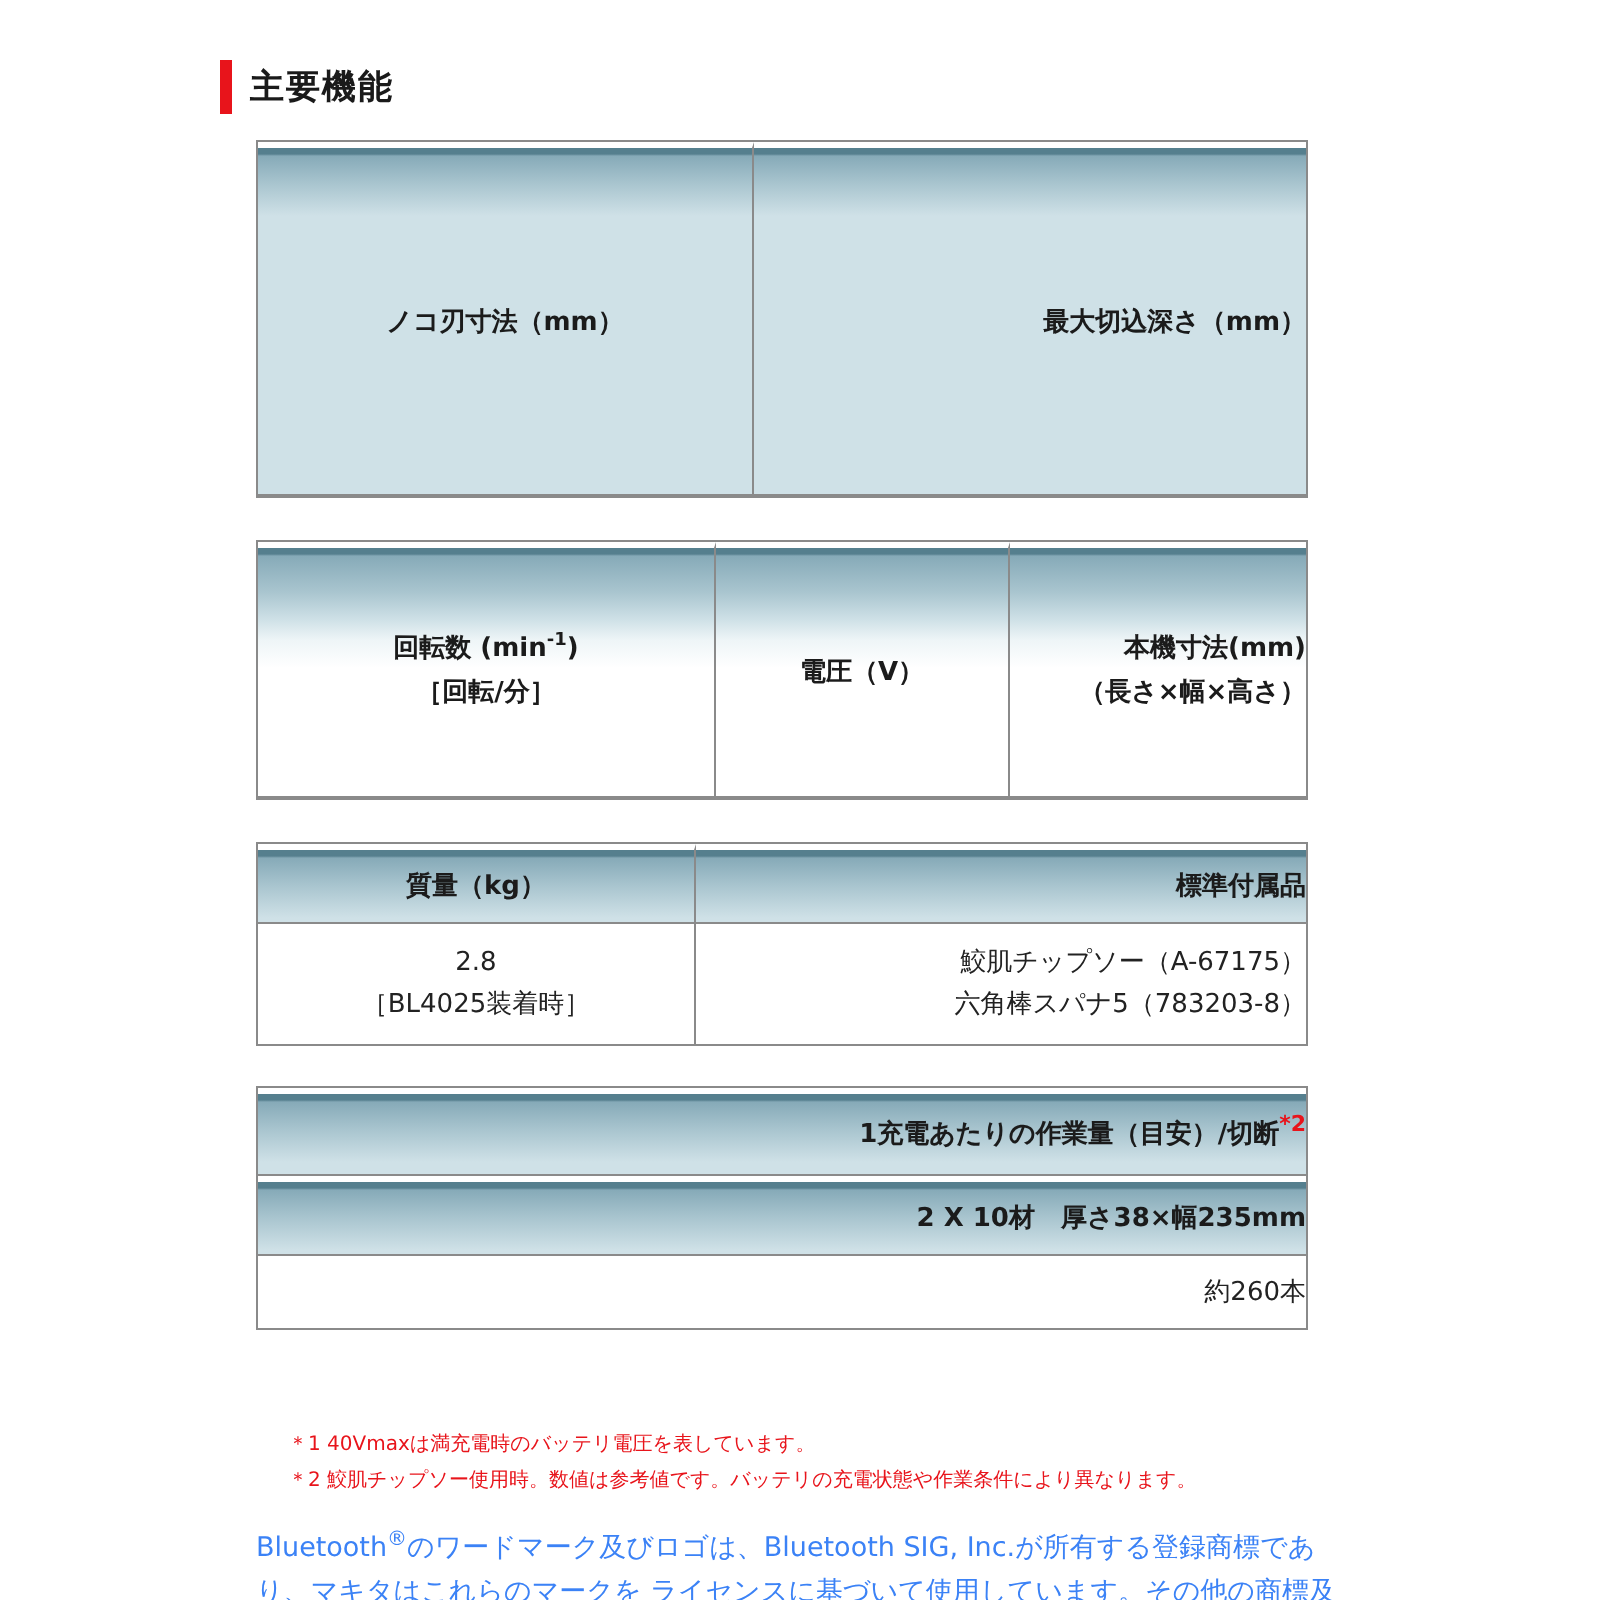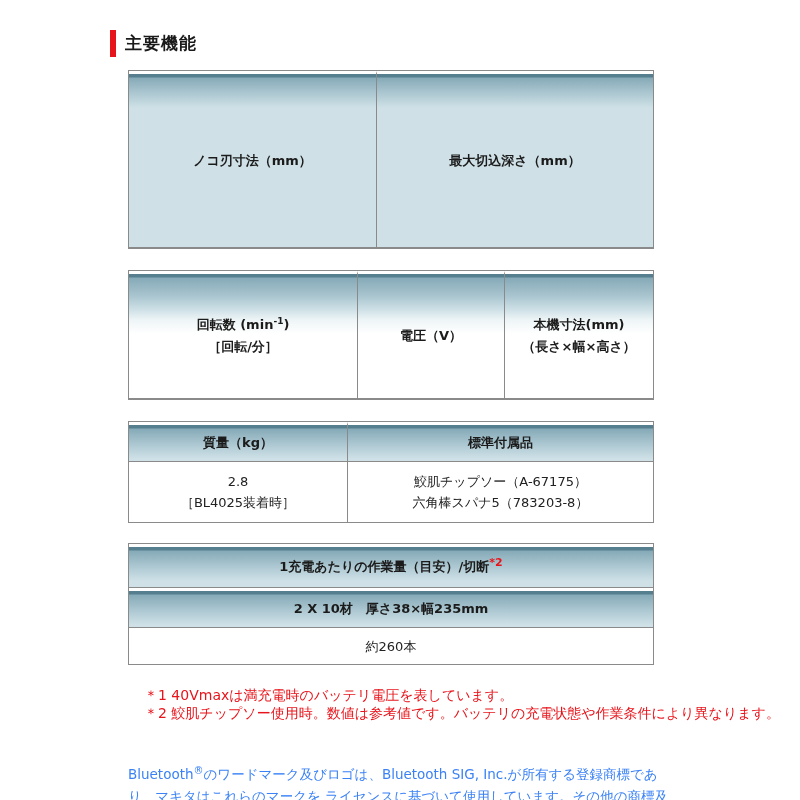--- a/index.html
+++ b/index.html
@@ -2,29 +2,29 @@
 <html><head>
 <meta charset="utf-8">
 <style>
   html,body{margin:0;padding:0;background:#fff;}
   body{width:800px;height:800px;position:relative;overflow:hidden;font-family:"DejaVu Sans","Liberation Sans",sans-serif;color:#222;}
   .title{position:absolute;left:110px;top:30px;height:27px;display:flex;align-items:center;}
   .title .bar{width:6px;height:27px;background:#e8141b;margin-right:9px;}
   .title .txt{font-size:17px;font-weight:bold;color:#1a1a1a;letter-spacing:1px;}
   table.spec{position:absolute;left:128px;width:526px;border-collapse:separate;border-spacing:0;border:1px solid #8a8a8a;table-layout:fixed;}
   table.spec td,table.spec th{border-right:1px solid #8a8a8a;border-bottom:1px solid #8a8a8a;text-align:center;vertical-align:middle;font-size:13px;padding:0;}
-  table.spec tr td:last-child,table.spec tr th:last-child{border-right:none;}
+  table.spec tr td:last-child,table.spec tr th:last-child{border-right:none;text-align:right;}
   table.spec tr:last-child td{border-bottom:none;}
   th.h{font-weight:bold;color:#1b1b1b;border-top:3px solid #fff;
        background:linear-gradient(to bottom,#557f8e 0px,#557f8e 3px,#86aab8 4px,#a9c5cf 22px,#cfe1e7 36px,#eef5f7 46px,#ffffff 60px);}
   th.h.short{background:linear-gradient(to bottom,#557f8e 0px,#557f8e 3px,#86aab8 4px,#a9c5cf 18px,#cfe1e7 34px);}
   td.d{background:#fff;color:#222;line-height:21px;}
   .sup{font-size:9px;vertical-align:super;line-height:0;}
   .red{color:#e8141b;}
-  .note{position:absolute;left:144px;font-size:14px;color:#e8141b;}
+  .note{position:absolute;left:144px;font-size:10px;color:#e8141b;margin-top:28px;}
   .tm{position:absolute;left:128px;top:764px;width:540px;font-size:13.5px;line-height:21.5px;color:#3b82f6;}
 </style>
 </head>
 <body>
 
 <div class="title">
   <div class="bar"></div>
   <span class="txt">主要機能</span>
 </div>
 

